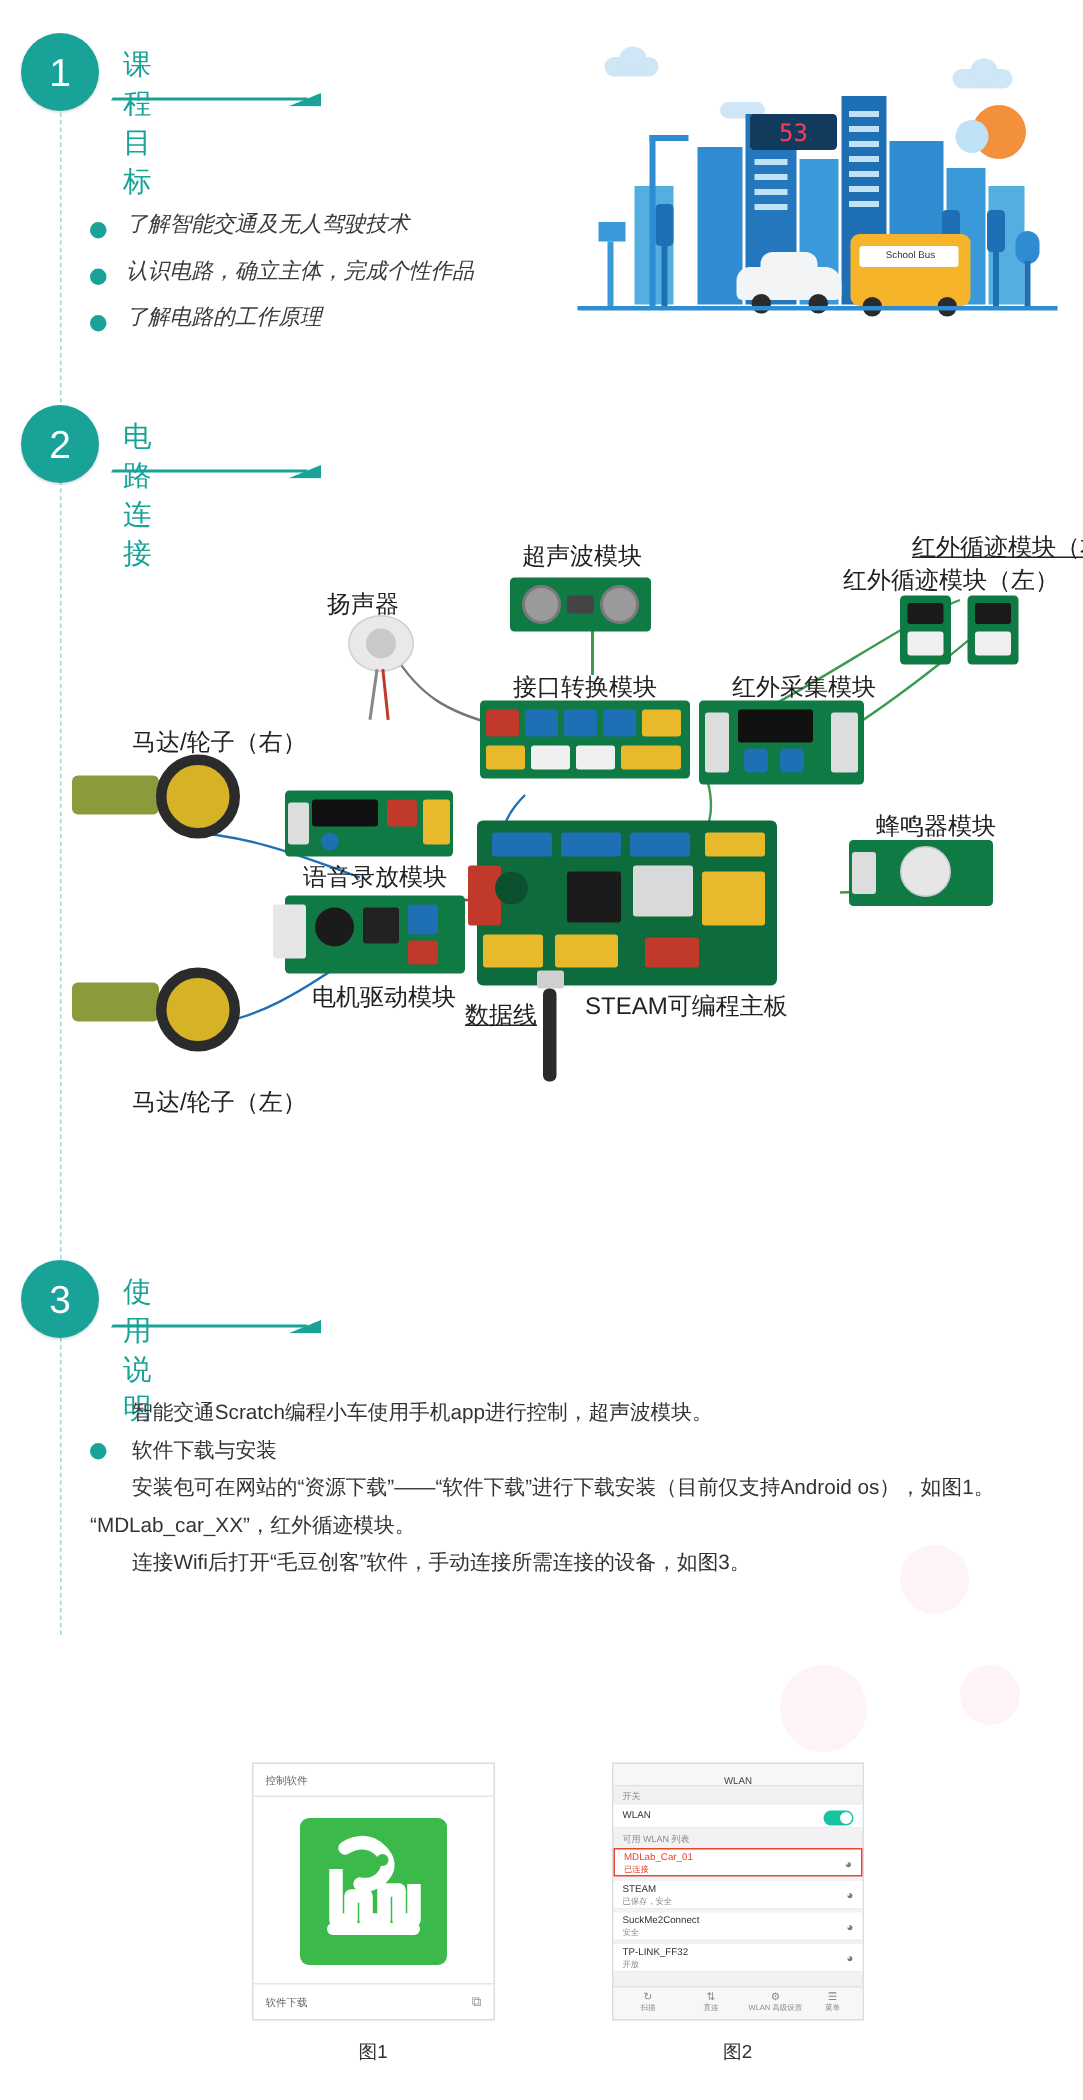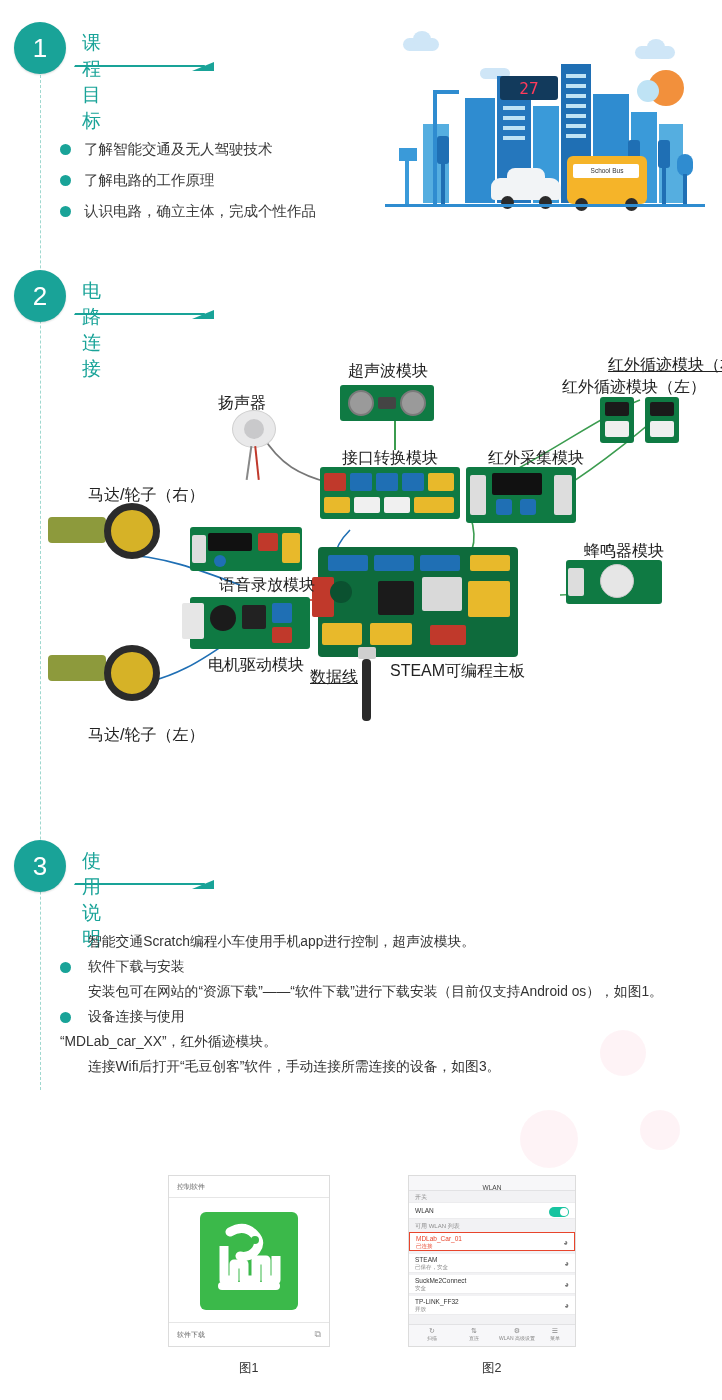--- a/index.html
+++ b/index.html
@@ -45,21 +45,21 @@
     transform-origin: left bottom;
   }
   .sec-underline::before{
     content:""; position:absolute; left:118px; top:0px; width:22px; height:9px;
     background:#19a398;
     clip-path: polygon(0 100%, 100% 0, 100% 100%);
   }
 
   
   .bullets { position:absolute; font-size:14.5px; color:#3a3a3a; }
-  .bullet-row { display:flex; align-items:center; margin-bottom:12px; }
+  .bullet-row { display:flex; align-items:flex-end; margin-bottom:12px;font-style:italic; }
   .dot {
     width:11px; height:11px; border-radius:50%;
     background:#19a398; margin-right:13px; flex:none;
   }
 
   
   .city { position:absolute; left:385px; top:28px; width:320px; height:205px; }
   .cloud { position:absolute; background:#cfe6f7; border-radius:10px; }
 
   
@@ -101,25 +101,25 @@
     <div class="sec-underline"></div>
   </div>
 
   <div class="bullets" style="left:60px; top:140px;">
     <div class="bullet-row">
       <span class="dot"></span>
       <span>了解智能交通及无人驾驶技术</span>
     </div>
     <div class="bullet-row">
       <span class="dot"></span>
-      <span>了解电路的工作原理</span>
+      <span>认识电路，确立主体，完成个性作品</span>
     </div>
     <div class="bullet-row">
       <span class="dot"></span>
-      <span>认识电路，确立主体，完成个性作品</span>
+      <span>了解电路的工作原理</span>
     </div>
   </div>
 
   <div class="city">
 
     <div class="cloud" style="left:18px; top:10px; width:36px; height:13px;"></div>
     <div class="cloud" style="left:28px; top:3px; width:18px; height:16px; border-radius:50%;"></div>
     <div class="cloud" style="left:250px; top:18px; width:40px; height:13px;"></div>
     <div class="cloud" style="left:262px; top:11px; width:18px; height:16px; border-radius:50%;"></div>
     <div class="cloud" style="left:95px; top:40px; width:30px; height:11px;"></div>
@@ -133,21 +133,21 @@
     <div style="position:absolute; left:176px; top:36px; width:30px; height:139px; background:#1f6fb4;"></div>
     <div style="position:absolute; left:208px; top:66px; width:36px; height:109px; background:#2f8cd0;"></div>
     <div style="position:absolute; left:246px; top:84px; width:26px; height:91px; background:#3a9ad9;"></div>
     <div style="position:absolute; left:38px; top:96px; width:26px; height:79px; background:#55aee0;"></div>
     <div style="position:absolute; left:274px; top:96px; width:24px; height:79px; background:#55aee0;"></div>
 
     <div style="position:absolute; left:118px; top:58px; width:22px; height:60px; background:repeating-linear-gradient(to bottom,#bfe3f5 0 4px, transparent 4px 10px);"></div>
     <div style="position:absolute; left:181px; top:46px; width:20px; height:70px; background:repeating-linear-gradient(to bottom,#bfe3f5 0 4px, transparent 4px 10px);"></div>
 
     <div style="position:absolute; left:115px; top:48px; width:58px; height:24px; background:#123a5c; border-radius:3px; display:flex; align-items:center; justify-content:center;">
-      <span style="color:#ff3b5c; font-family:'DejaVu Sans Mono',monospace; font-size:16px;">27</span>
+      <span style="color:#ff3b5c; font-family:'DejaVu Sans Mono',monospace; font-size:16px;">53</span>
     </div>
 
     <div style="position:absolute; left:52px; top:108px; width:12px; height:28px; background:#1f6fb4; border-radius:3px;"></div>
     <div style="position:absolute; left:56px; top:136px; width:4px; height:40px; background:#1f6fb4;"></div>
     <div style="position:absolute; left:243px; top:112px; width:12px; height:28px; background:#1f6fb4; border-radius:3px;"></div>
     <div style="position:absolute; left:247px; top:140px; width:4px; height:36px; background:#1f6fb4;"></div>
     <div style="position:absolute; left:273px; top:112px; width:12px; height:28px; background:#1f6fb4; border-radius:3px;"></div>
     <div style="position:absolute; left:277px; top:140px; width:4px; height:36px; background:#1f6fb4;"></div>
 
     <div style="position:absolute; left:48px; top:62px; width:4px; height:114px; background:#2f8cd0;"></div>
@@ -262,21 +262,21 @@
     <div style="position:absolute; left:362px; top:304px; width:9px; height:62px; background:#2a2a2a; border-radius:4px;"></div>
     <div class="lab" style="left:310px; top:312px;text-decoration:underline;">数据线</div>
 
     <div class="mod pcb-green" style="left:190px; top:172px; width:112px; height:44px;">
       <div style="position:absolute; left:18px; top:6px; width:44px; height:18px; background:#111; border-radius:2px;"></div>
       <div style="position:absolute; left:68px; top:6px; width:20px; height:18px; background:#c0392b; border-radius:2px;"></div>
       <div style="position:absolute; left:92px; top:6px; width:18px; height:30px; background:#e8b92b; border-radius:2px;"></div>
       <div style="position:absolute; left:2px; top:8px; width:14px; height:28px; background:#ddd; border-radius:2px;"></div>
       <div style="position:absolute; left:24px; top:28px; width:12px; height:12px; border-radius:50%; background:#1f6fb4;"></div>
     </div>
-    <div class="lab" style="left:219px; top:220px;">语音录放模块</div>
+    <div class="lab" style="left:202px; top:220px;">语音录放模块</div>
 
     <div class="mod pcb-green" style="left:190px; top:242px; width:120px; height:52px;">
       <div style="position:absolute; left:-8px; top:6px; width:22px; height:36px; background:#e6e6e6; border-radius:2px;"></div>
       <div style="position:absolute; left:20px; top:8px; width:26px; height:26px; border-radius:50%; background:#1b1b1b;"></div>
       <div style="position:absolute; left:52px; top:8px; width:24px; height:24px; background:#222; border-radius:2px;"></div>
       <div style="position:absolute; left:82px; top:6px; width:20px; height:20px; background:#1f6fb4; border-radius:2px;"></div>
       <div style="position:absolute; left:82px; top:30px; width:20px; height:16px; background:#c0392b; border-radius:2px;"></div>
     </div>
     <div class="lab" style="left:208px; top:300px;">电机驱动模块</div>
 
@@ -307,24 +307,20 @@
 
   <div class="s3">
     <p class="ind">智能交通Scratch编程小车使用手机app进行控制，超声波模块。</p>
 
     <div style="position:relative;">
       <span class="bdot" style="top:7px;"></span>
       <p class="ind">软件下载与安装</p>
     </div>
     <p class="ind">安装包可在网站的“资源下载”——“软件下载”进行下载安装（目前仅支持Android os），如图1。</p>
 
-    <div style="position:relative;">
-      <span class="bdot" style="top:7px;"></span>
-      <p class="ind">设备连接与使用</p>
-    </div>
     <p>“MDLab_car_XX”，红外循迹模块。</p>
     <p class="ind">连接Wifi后打开“毛豆创客”软件，手动连接所需连接的设备，如图3。</p>
   </div>
 
   <div class="phone" style="left:168px; top:1175px; width:162px; height:172px;">
     <div style="position:absolute; left:0; top:0; width:160px; height:22px; border-bottom:1px solid #e6e6e6;">
       <span style="position:absolute; left:8px; top:6px; font-size:7px; color:#666;">控制软件</span>
     </div>
     <div style="position:absolute; left:31px; top:36px; width:98px; height:98px; background:#3bb94a; border-radius:6px;">
       <svg width="98" height="98" viewBox="0 0 98 98">

